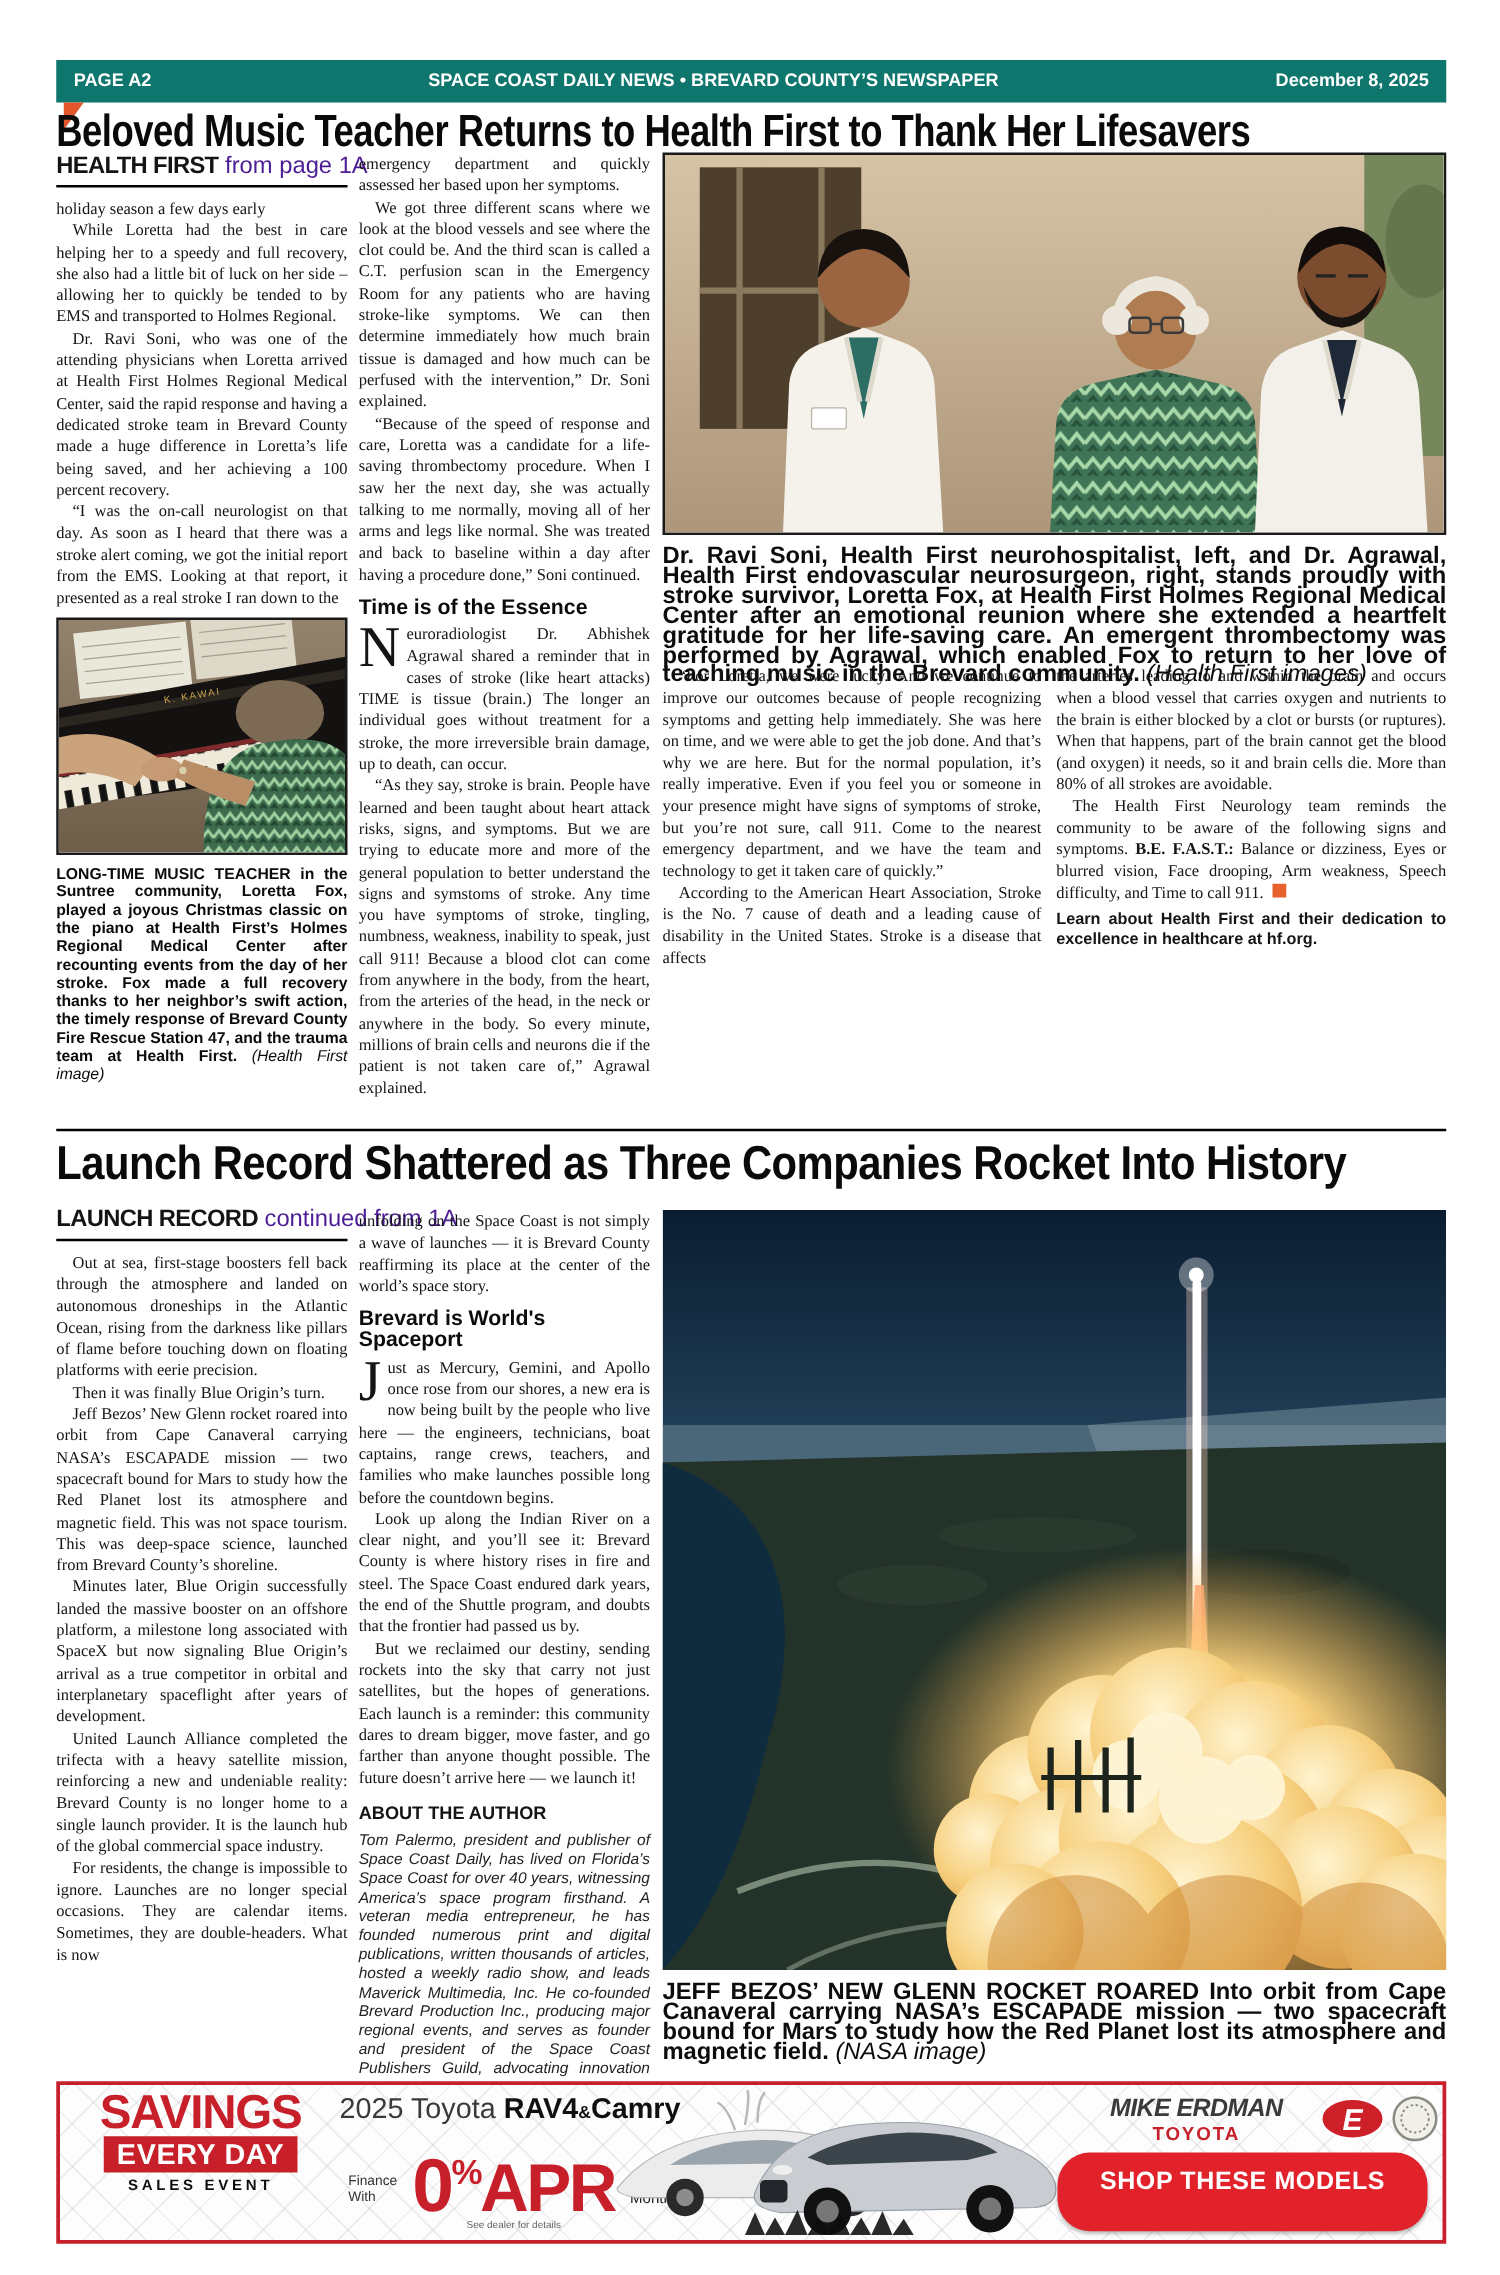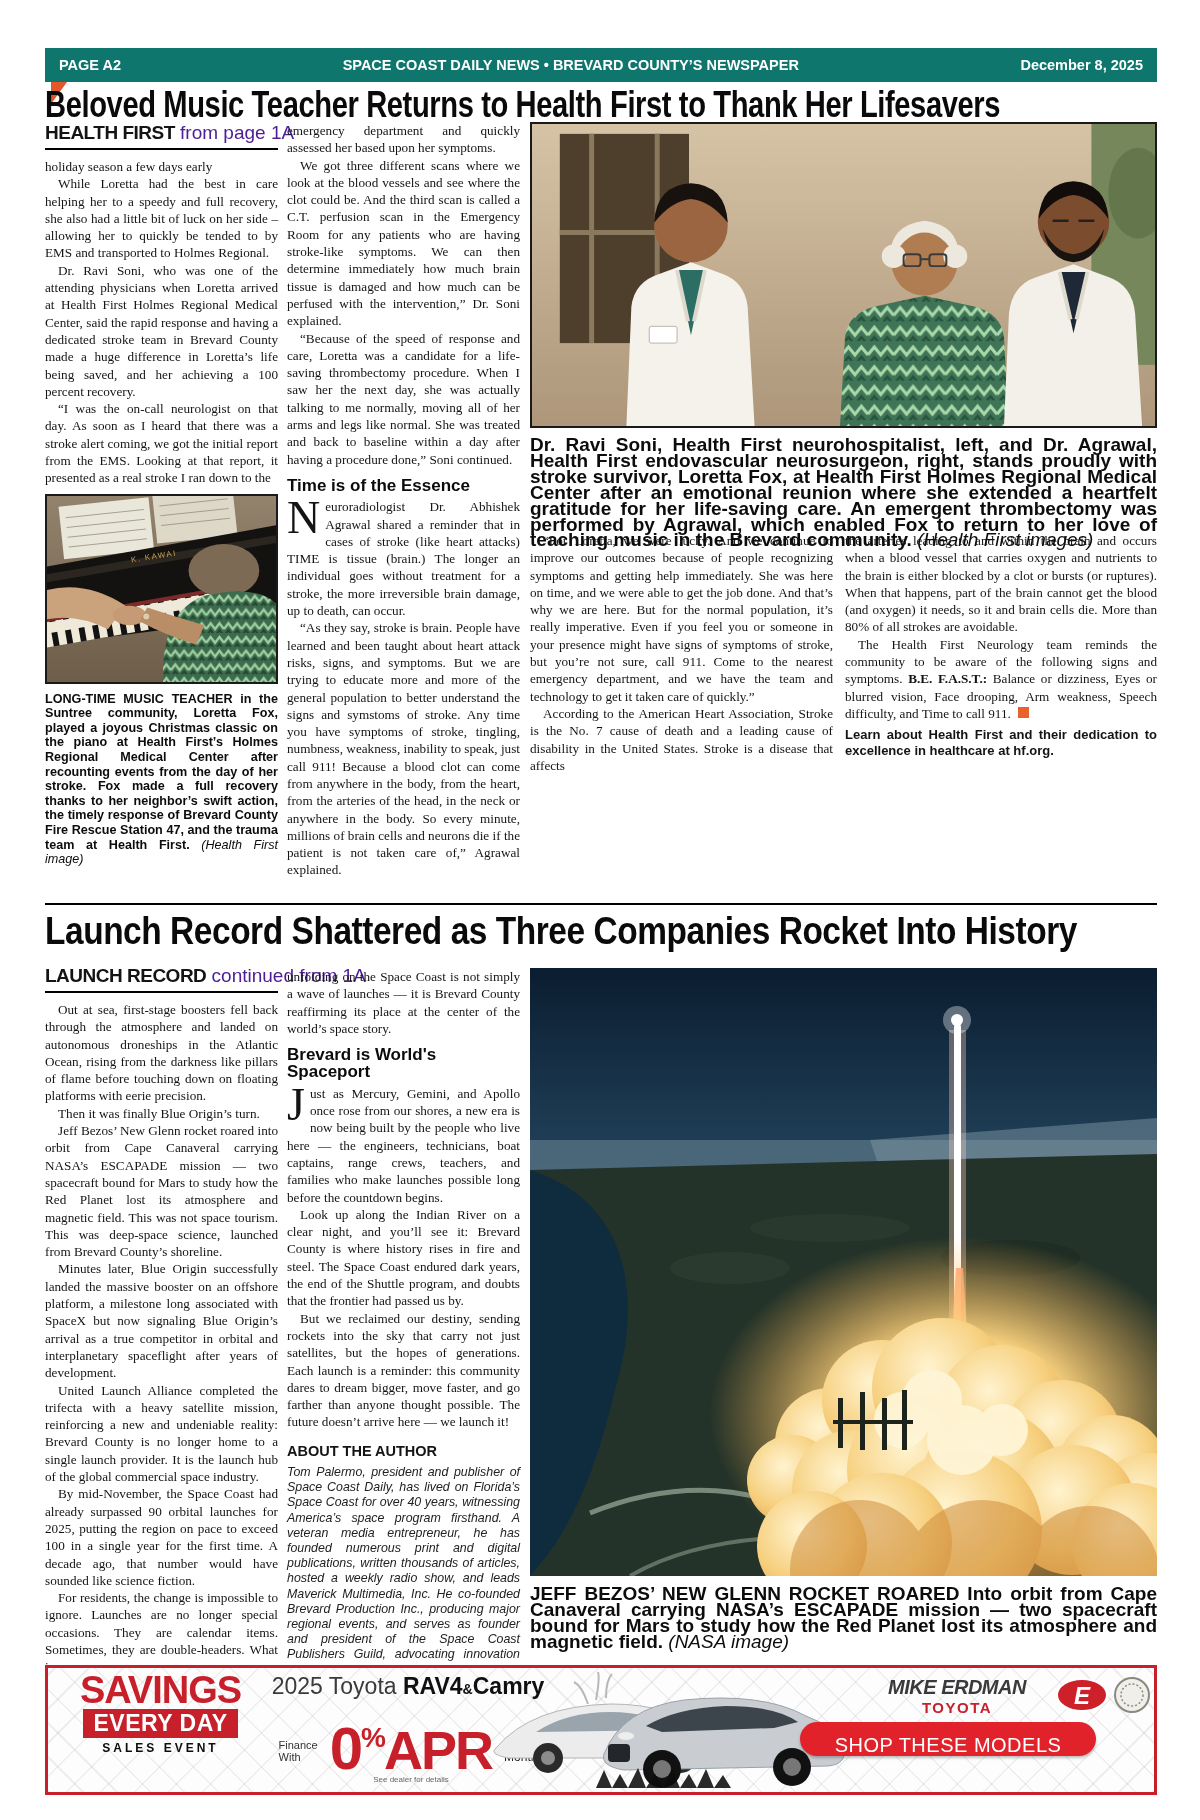--- a/index.html
+++ b/index.html
@@ -68,22 +68,22 @@
   .apr .z{font-size:60px;}
   .apr .pc{font-size:28px;vertical-align:22px;}
   .apr .ap{font-size:54px;}
   .term{font-size:12px;line-height:13.5px;color:#222;text-align:left;}
   .ad-disc{position:absolute;left:205px;top:107px;width:316px;text-align:center;font-size:8px;color:#666;}
   .ad-cars{position:absolute;left:428px;top:2px;width:400px;height:120px;}
   .ad-dealer{position:absolute;left:798px;top:8px;width:222px;text-align:center;}
   .ad-dealer .nm{font-style:italic;font-weight:800;font-size:20px;color:#3a3a3c;letter-spacing:-0.5px;}
   .ad-dealer .br{font-weight:800;font-size:15px;color:#C8202B;letter-spacing:1.5px;}
   .ad-logos{position:absolute;left:1008px;top:6px;width:96px;height:42px;}
-  .ad-cta{position:absolute;left:752px;top:54px;width:296px;height:34px;background:#E2222B;border-radius:26px;
-          color:#fff;font-weight:400;font-size:20px;letter-spacing:0.5px;text-align:center;line-height:46px;
+  .ad-cta{position:absolute;left:798px;top:54px;width:296px;height:63px;background:#E2222B;border-radius:26px;
+          color:#fff;font-weight:700;font-size:20px;letter-spacing:0.5px;text-align:center;line-height:46px;
           box-shadow:0 2px 3px rgba(0,0,0,.25);cursor:pointer;}
 </style>
 </head>
 <body>
 
 <div class="page">
 
   <div class="masthead">
     <span>PAGE A2</span>
     <span>SPACE COAST DAILY NEWS • BREVARD COUNTY’S NEWSPAPER</span>
@@ -235,21 +235,20 @@
     <div class="kicker">
       <span class="tag">LAUNCH RECORD</span><span class="rest"> continued from 1A</span>
     </div>
     <div class="kicker-rule"></div>
     <div>
         <p>Out at sea, first-stage boosters fell back through the atmosphere and landed on autonomous droneships in the Atlantic Ocean, rising from the darkness like pillars of flame before touching down on floating platforms with eerie precision.</p>
         <p>Then it was finally Blue Origin’s turn.</p>
         <p>Jeff Bezos’ New Glenn rocket roared into orbit from Cape Canaveral carrying NASA’s ESCAPADE mission — two spacecraft bound for Mars to study how the Red Planet lost its atmosphere and magnetic field. This was not space tourism. This was deep-space science, launched from Brevard County’s shoreline.</p>
         <p>Minutes later, Blue Origin successfully landed the massive booster on an offshore platform, a milestone long associated with SpaceX but now signaling Blue Origin’s arrival as a true competitor in orbital and interplanetary spaceflight after years of development.</p>
         <p>United Launch Alliance completed the trifecta with a heavy satellite mission, reinforcing a new and undeniable reality: Brevard County is no longer home to a single launch provider. It is the launch hub of the global commercial space industry.</p>
-        <p>By mid-November, the Space Coast had already surpassed 90 orbital launches for 2025, putting the region on pace to exceed 100 in a single year for the first time. A decade ago, that number would have sounded like science fiction.</p>
         <p>For residents, the change is impossible to ignore. Launches are no longer special occasions. They are calendar items. Sometimes, they are double-headers. What is now</p>
       </div>
   </div>
 
   <div class="col" style="left:287px;top:968px;width:233px;">
     <div>
         <p>unfolding on the Space Coast is not simply a wave of launches — it is Brevard County reaffirming its place at the center of the world’s space story.</p>
       </div>
     <div class="subhead">Brevard is World's Spaceport</div>
     <p class="droppara"><span class="dropcap">J</span><span>ust as Mercury, Gemini, and Apollo once rose from our shores, a new era is now being built by the people who live here — the engineers, technicians, boat captains, range crews, teachers, and families who make launches possible long before the countdown begins.</span></p>

